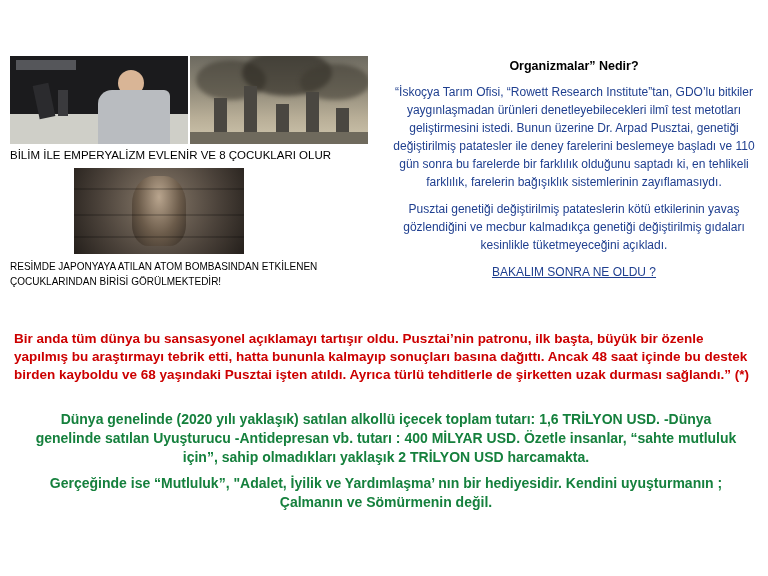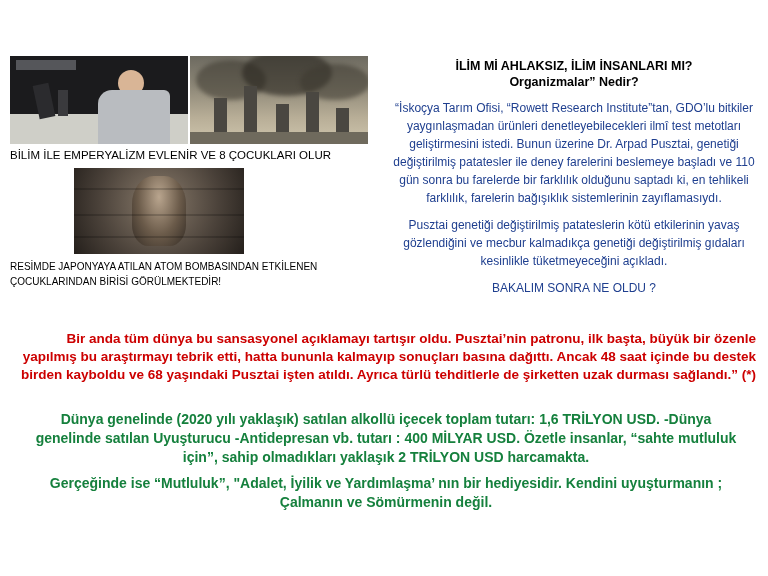--- a/index.html
+++ b/index.html
@@ -183,29 +183,30 @@
     line-height: 18px;
   }
   .right-body p {
     margin: 0 0 0 0;
   }
   .right-body p + p {
     margin-top: 9px;
   }
   .right-last {
     margin-top: 2px;
+    text-decoration: underline;
   }
 
   
   .block-red {
     position: absolute;
     left: 14px;
     top: 330px;
     width: 742px;
-    text-align: right;
+    text-align: left;
     color: #cc0000;
     font-weight: bold;
     font-size: 13.5px;
     line-height: 18px;
   }
   .block-blue {
     position: absolute;
     left: 30px;
     top: 410px;
     width: 712px;
@@ -255,21 +256,20 @@
       <div class="streak" style="top:20px"></div>
       <div class="streak" style="top:46px"></div>
       <div class="streak" style="top:68px"></div>
     </div>
 
     <div class="caption caption-2">RESİMDE JAPONYAYA ATILAN ATOM BOMBASINDAN ETKİLENEN ÇOCUKLARINDAN BİRİSİ GÖRÜLMEKTEDİR!</div>
   </div>
 
   <div class="right-col">
     <div class="right-title">
-      <div>İLİM Mİ AHLAKSIZ, İLİM İNSANLARI MI?</div>
       <div>Organizmalar” Nedir?</div>
     </div>
     <div class="right-body">
       <p>“İskoçya Tarım Ofisi, “Rowett Research Institute”tan, GDO’lu bitkiler yaygınlaşmadan ürünleri denetleyebilecekleri ilmî test metotları geliştirmesini istedi. Bunun üzerine Dr. Arpad  Pusztai, genetiği değiştirilmiş patatesler ile deney farelerini beslemeye başladı ve 110 gün sonra bu farelerde bir farklılık olduğunu saptadı ki, en tehlikeli farklılık, farelerin bağışıklık sistemlerinin  zayıflamasıydı.</p>
       <p>Pusztai genetiği değiştirilmiş patateslerin kötü etkilerinin yavaş gözlendiğini ve mecbur kalmadıkça genetiği değiştirilmiş gıdaları kesinlikle tüketmeyeceğini açıkladı.</p>
       <p class="right-last">BAKALIM SONRA NE OLDU ?</p>
     </div>
   </div>
 
   <div class="block-red">Bir anda tüm dünya bu sansasyonel açıklamayı tartışır oldu. Pusztai’nin patronu, ilk başta, büyük bir özenle yapılmış bu araştırmayı tebrik etti, hatta bununla kalmayıp sonuçları basına dağıttı. Ancak 48 saat içinde bu destek birden kayboldu ve 68 yaşındaki Pusztai işten atıldı. Ayrıca türlü tehditlerle de şirketten uzak durması sağlandı.” (*)</div>

